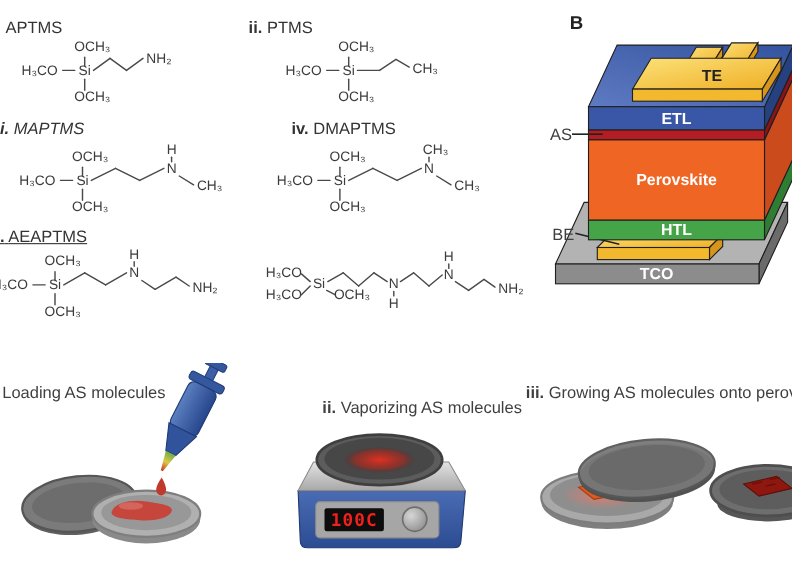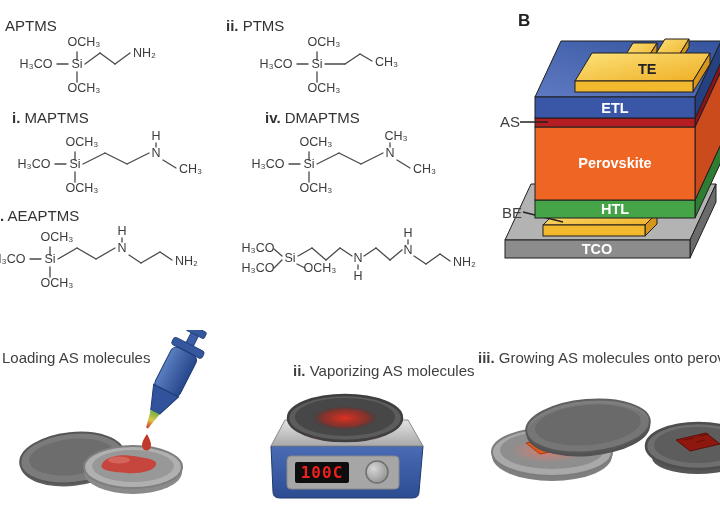--- a/index.html
+++ b/index.html
@@ -27,29 +27,29 @@
 <div class="fig">
 
   <div class="abs mol-title" style="left:5px;top:17px;">
     <b></b>
     <span>APTMS</span>
   </div>
   <div class="abs mol-title" style="left:226px;top:17px;">
     <b>ii.</b>
     <span>PTMS</span>
   </div>
-  <div class="abs mol-title" style="left:12px;top:109px;">
+  <div class="abs mol-title" style="left:0px;top:109px;font-style:italic;">
     <b>i.</b>
     <span>MAPTMS</span>
   </div>
   <div class="abs mol-title" style="left:226px;top:109px;margin-left:39px;">
     <b>iv.</b>
     <span>DMAPTMS</span>
   </div>
-  <div class="abs mol-title" style="left:0px;top:207px;">
+  <div class="abs mol-title" style="left:0px;top:207px;text-decoration:underline;">
     <b>.</b>
     <span>AEAPTMS</span>
   </div>
 
   <svg class="abs" style="left:10px;top:30px;" width="220" height="66" viewBox="0 0 220 66">
     <g class="bond">
       <line x1="47" y1="34" x2="58" y2="34"></line>
         <line x1="67" y1="22" x2="67" y2="30"></line>
       <line x1="67" y1="42" x2="67" y2="52"></line>
       <line x1="75" y1="34" x2="90" y2="23"></line>

